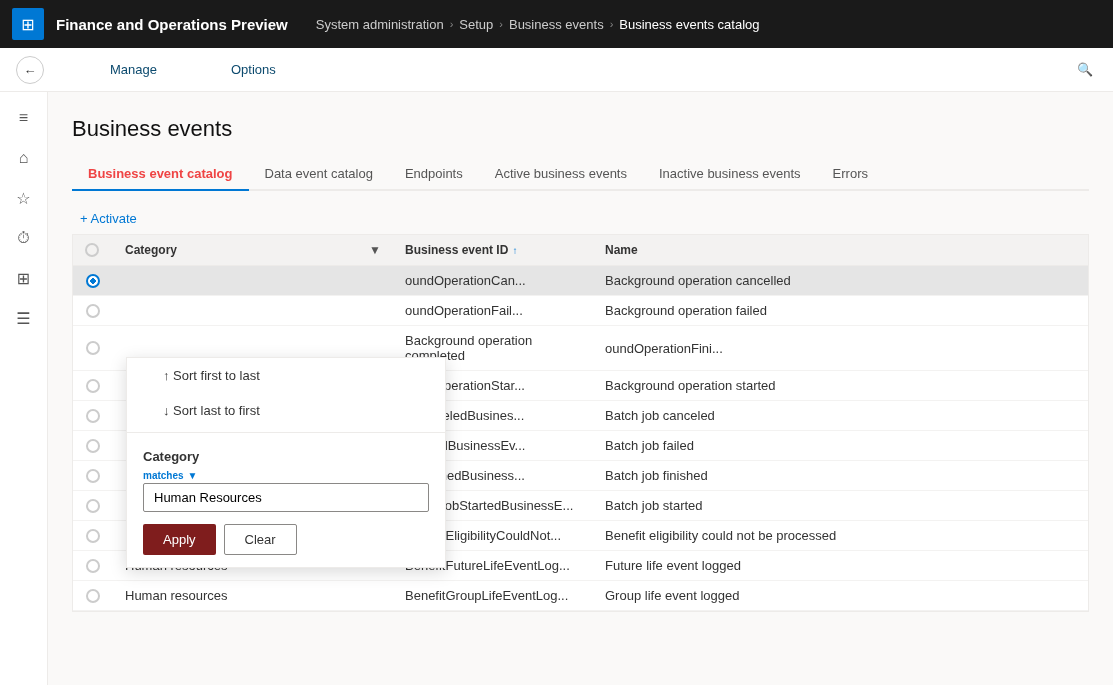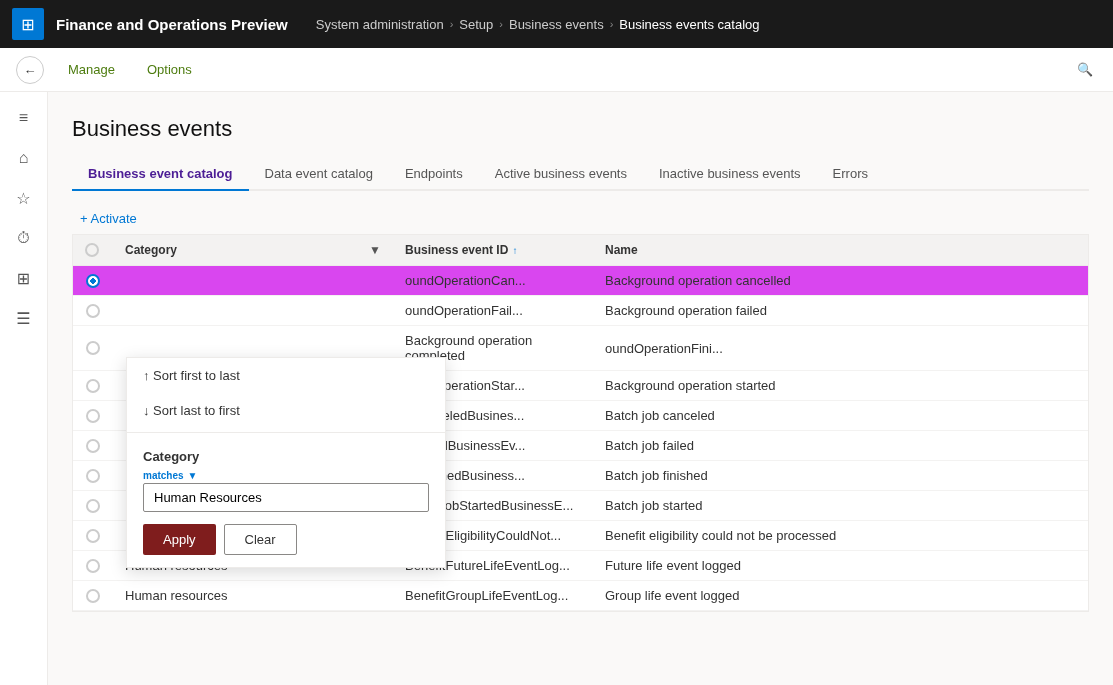--- a/index.html
+++ b/index.html
@@ -54,24 +54,25 @@
       width: 28px; height: 28px;
       border-radius: 50%;
       border: 1px solid #ccc;
       display: flex; align-items: center; justify-content: center;
       cursor: pointer;
       color: #333;
       font-size: 13px;
     }
     .nav-action {
       font-size: 13px;
-      color: #4d7c0f;
+      color: #0c4a6e;
       cursor: pointer;
       padding: 4px 8px;
       border-radius: 2px;
+      margin-left: 42px;
     }
     .nav-search {
       margin-left: auto;
       width: 24px; height: 24px;
       display: flex; align-items: center; justify-content: center;
       cursor: pointer;
       color: #555;
     }
 
     
@@ -123,21 +124,21 @@
     .tab {
       padding: 8px 16px;
       font-size: 13px;
       color: #555;
       cursor: pointer;
       border-bottom: 2px solid transparent;
       margin-bottom: -2px;
       white-space: nowrap;
     }
     .tab.active {
-      color: #4c1d95;
+      color: #ef4444;
       border-bottom: 2px solid #0078d4;
       font-weight: 600;
     }
 
     
     .toolbar {
       display: flex;
       align-items: center;
       gap: 8px;
       margin-bottom: 4px;
@@ -175,21 +176,21 @@
       user-select: none;
     }
     .th .sort-icon { font-size: 10px; color: #0078d4; }
 
     .table-row {
       display: grid;
       grid-template-columns: 40px 280px 200px 1fr;
       border-bottom: 1px solid #f3f2f1;
       align-items: center;
     }
-    .table-row.selected { background: #d946ef; }
+    .table-row.selected { background: #e5e5e5; }
     .td {
       padding: 7px 12px;
       font-size: 13px;
       color: #333;
     }
     .td.radio { display: flex; align-items: center; justify-content: center; }
     .radio-btn {
       width: 14px; height: 14px;
       border-radius: 50%;
       border: 2px solid #ccc;
@@ -213,20 +214,21 @@
       padding: 0;
     }
     .filter-sort-item {
       display: flex;
       align-items: center;
       gap: 8px;
       padding: 10px 16px;
       font-size: 13px;
       color: #333;
       cursor: pointer;
+      margin-left: 20px;
     }
     .filter-divider { height: 1px; background: #edebe9; margin: 4px 0; }
     .filter-section {
       padding: 12px 16px;
     }
     .filter-label {
       font-size: 13px;
       font-weight: 600;
       color: #333;
       margin-bottom: 6px;

